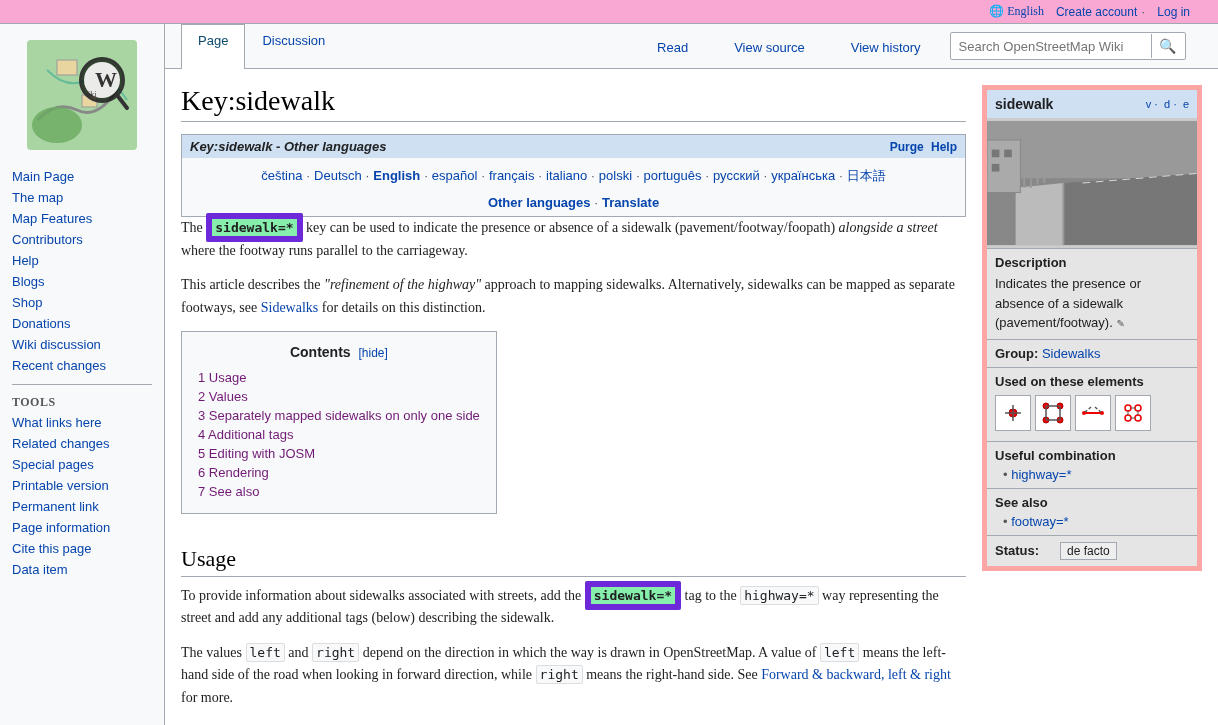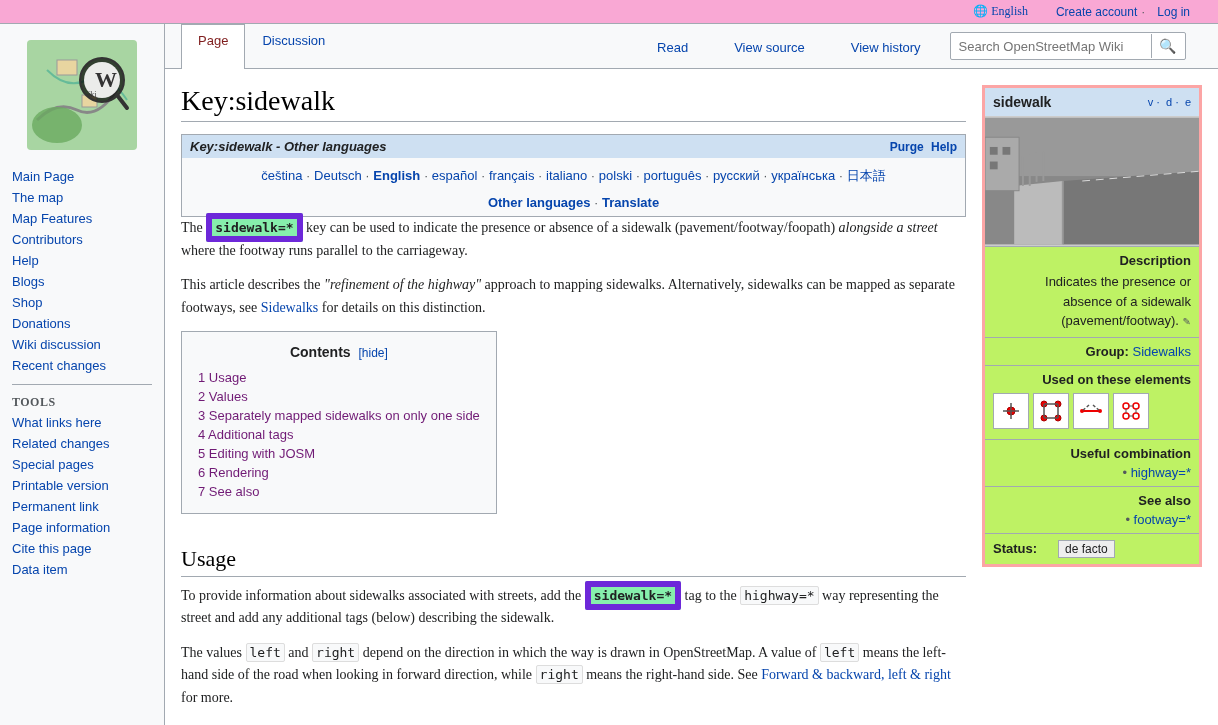--- a/index.html
+++ b/index.html
@@ -89,21 +89,21 @@
       color: #0645ad;
       text-decoration: none;
       cursor: pointer;
       border: 1px solid transparent;
       border-bottom: none;
       margin-bottom: -1px;
     }
     .tab-item.active {
       background: #fff;
       border-color: #a2a9b1;
-      color: #7f1d1d;
+      color: #0c4a6e;
       cursor: default;
     }
     .tab-spacer { flex: 1; }
     .tab-actions {
       display: flex;
       align-items: center;
       gap: 12px;
     }
     .tab-action-btn {
       padding: 8px 16px;
@@ -237,26 +237,25 @@
       border-bottom: 1px solid #a2a9b1;
       padding-bottom: 4px;
       margin: 16px 0 8px;
       color: #000;
     }
     
     
     #infobox {
       width: 220px;
       min-width: 220px;
-      border: 3px solid #fca5a5;
-      background: #bef264;
+      border: 5px solid #fca5a5;
+      background: #e5e5e5;
       font-size: 13px;
       font-family: sans-serif;
       align-self: flex-start;
-      text-align: right;
     }
     .infobox-title-row {
       background: #cee0f2;
       padding: 6px 8px;
       display: flex;
       justify-content: space-between;
       align-items: center;
     }
     .infobox-title-row .title { font-weight: bold; font-size: 14px; }
     .infobox-title-row .vde { font-size: 11px; color: #0645ad; }
@@ -293,21 +292,21 @@
     }
   </style>
 </head>
 <body>
 
 <div id="top-bar">
   <span style="color:#0645ad;cursor:pointer;">
     <span>🌐</span>
     <span>English</span>
   </span>
-  <a href="#" style="color:#0645ad;text-decoration:none;margin-left:28px;font-family:sans-serif;font-size:12px;">Create account</a>
+  <a href="#" style="color:#0645ad;text-decoration:none;margin-left:12px;font-family:sans-serif;font-size:12px;">Create account</a>
   <span style="margin:0 4px;color:#54595d;font-family:sans-serif;font-size:12px;">·</span>
   <a href="#" style="color:#0645ad;text-decoration:none;font-family:sans-serif;font-size:12px;">Log in</a>
 </div>
 
 <div id="layout">
 
   <div id="sidebar">
     <div id="logo-area">
       <div class="logo-img">
         <svg viewBox="0 0 110 110" xmlns="http://www.w3.org/2000/svg">

